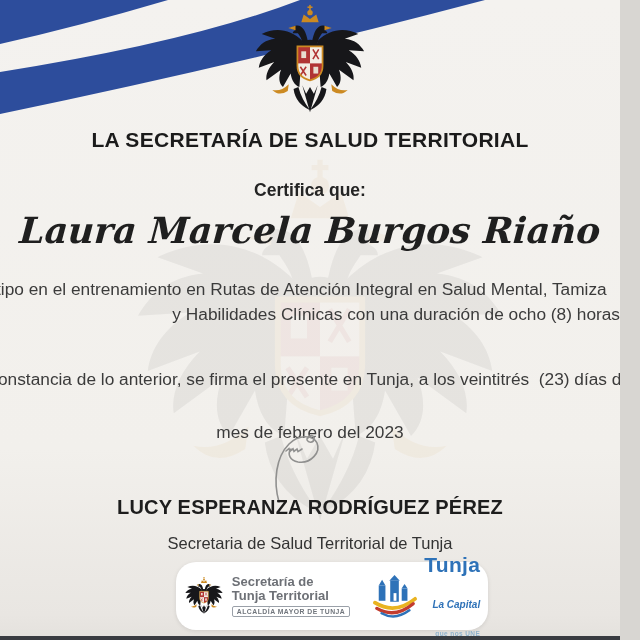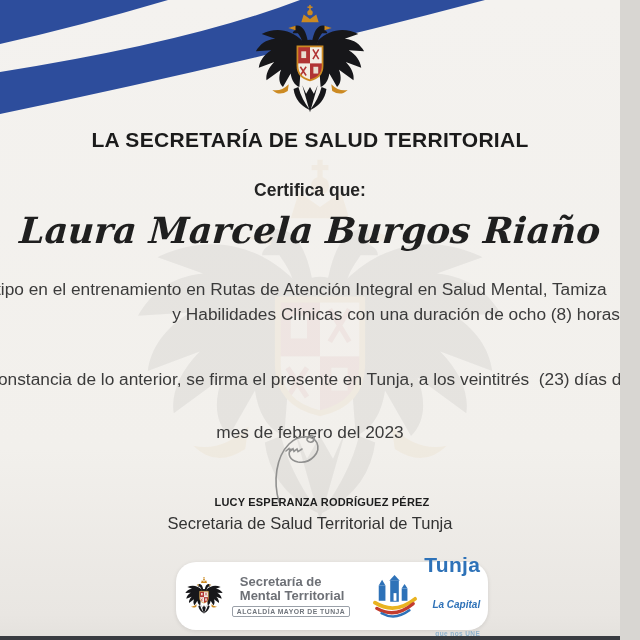--- a/index.html
+++ b/index.html
@@ -19,29 +19,29 @@
     font-family:"DejaVu Serif",serif;font-style:italic;font-weight:700;
     font-size:36px;color:#1f1f1f;transform:skewX(-4deg);}
   .body-line{position:absolute;font-size:17.3px;color:#3b3b3b;line-height:25px;}
   .clip-line{white-space:pre;}
   .line1{top:277px;left:-4px;}
   .line2{top:302px;left:0;width:100%;text-align:right;}
   .line3{top:367px;left:-2px;}
   .line4{top:392px;left:0;width:100%;text-align:center;margin-top:28px;}
   .signature{position:absolute;top:423px;left:245px;}
   .signer-name{position:absolute;top:496px;left:0;width:100%;text-align:center;
-    font-size:11px;font-weight:700;color:#1d1d1d;letter-spacing:.2px;margin-left:12px;}
-  .signer-title{position:absolute;top:514px;left:0;width:100%;text-align:center;
+    font-size:20px;font-weight:700;color:#1d1d1d;letter-spacing:.2px;}
+  .signer-title{position:absolute;top:534px;left:0;width:100%;text-align:center;
     font-size:16.5px;color:#333;}
   .footer-card{position:absolute;top:562px;left:176px;width:312px;height:68px;
     background:#fff;border-radius:20px;box-shadow:0 1px 4px rgba(0,0,0,.10);
     display:flex;align-items:center;justify-content:center;gap:22px;}
   .logo-left{display:flex;align-items:center;gap:8px;}
   .logo-left-text{display:flex;flex-direction:column;align-items:flex-start;}
-  .l1,.l2{font-size:13px;font-weight:700;color:#6d7076;line-height:14px;margin-left:8px;}
+  .l1,.l2{font-size:13px;font-weight:700;color:#6d7076;line-height:14px;}
   .banner{margin-top:3px;border:1px solid #9aa0a8;border-radius:2px;
     padding:1px 4px;font-size:6.8px;font-weight:700;letter-spacing:.5px;color:#70757c;}
   .logo-right{display:flex;align-items:center;gap:6px;}
   .tunja-text{display:flex;flex-direction:column;align-items:flex-end;line-height:1;gap:20px;}
   .tunja-word{font-size:21px;font-weight:700;color:#2e72b8;letter-spacing:.3px;}
   .tunja-tag1{font-size:10px;font-weight:700;font-style:italic;color:#2e72b8;margin-top:5px;}
   .tunja-tag2{font-size:6.5px;font-weight:700;color:#8fb2cc;margin-top:1px;letter-spacing:.4px;}
   .bottom-strip{position:absolute;left:0;bottom:0;width:100%;height:4px;background:#393c41;}
   .defs{position:absolute;width:0;height:0;overflow:hidden;}
 </style>
@@ -124,21 +124,21 @@
   <div class="signer-title">Secretaria de Salud Territorial de Tunja</div>
 
   <div class="footer-card">
 
     <div class="logo-left">
       <svg width="40" height="40" viewBox="0 0 120 120">
         <use href="#tunja-crest"></use>
       </svg>
       <div class="logo-left-text">
         <div class="l1">Secretaría de</div>
-        <div class="l2">Mental Territorial</div>
+        <div class="l2">Tunja Territorial</div>
         <div class="banner">ALCALDÍA MAYOR DE TUNJA</div>
       </div>
     </div>
 
     <div class="logo-right">
       <svg width="46" height="44" viewBox="0 0 48 46">
         <path d="M3,30 Q24,43 45,26" fill="none" stroke="#e9b320" stroke-width="4" stroke-linecap="round"></path>
         <path d="M5,36 Q24,47 43,31" fill="none" stroke="#c23b2e" stroke-width="3.4" stroke-linecap="round"></path>
         <path d="M10,41 Q24,49 39,38" fill="none" stroke="#2e72b8" stroke-width="2.6" stroke-linecap="round"></path>
         <g fill="#2e72b8">

